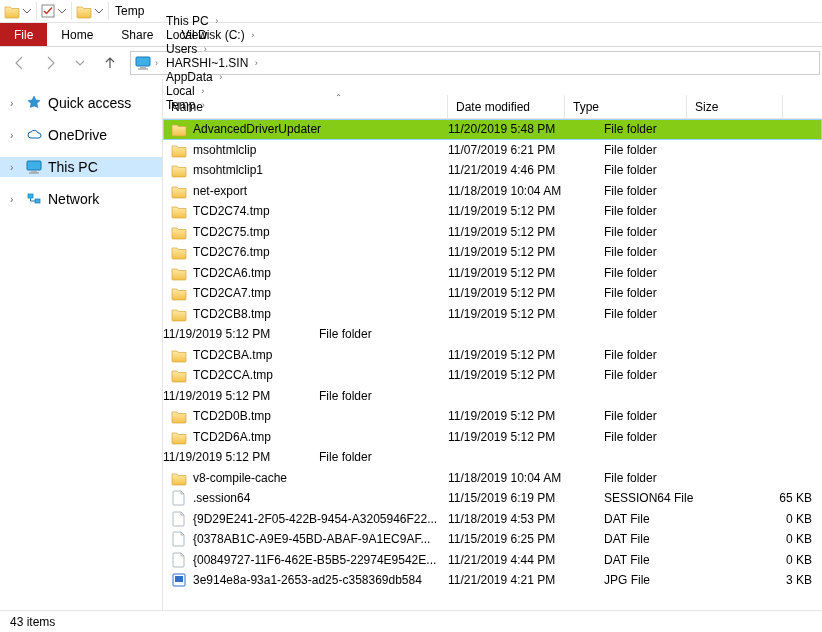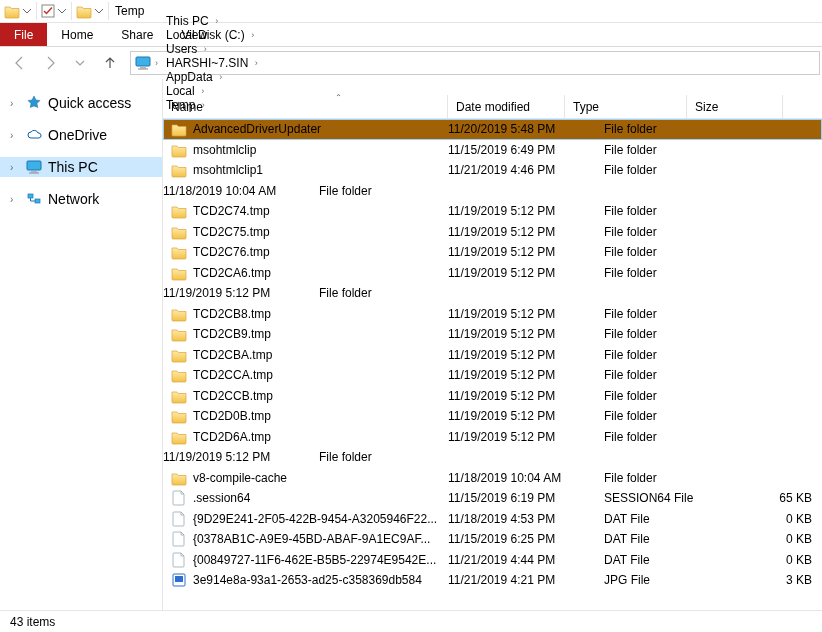--- a/index.html
+++ b/index.html
@@ -44,21 +44,21 @@
     .pane { flex:1; display:flex; flex-direction:column; }
     .cols { display:flex; align-items:center; height:24px; border-bottom:1px solid #e5e5e5; margin-top:16px; }
     .col  { padding-left:8px; color:#38567d; font-size:12px; display:flex; align-items:center; height:100%; border-right:1px solid #e5e5e5; }
     .col.name { width:285px; }
     .col.date { width:117px; }
     .col.type { width:122px; }
     .col.size { width:96px; justify-content:flex-start;text-align:center; }
 
     .rows { overflow:auto; }
     .row { display:flex; align-items:center; height:20.5px; padding-left:0; }
-    .row.selected { background:#a16207; outline:1px solid #99d1ff; outline-offset:-1px; }
+    .row.selected { background:#84cc16; outline:1px solid #99d1ff; outline-offset:-1px; }
     .cell { font-size:12px; overflow:hidden; text-overflow:ellipsis; white-space:nowrap; }
     .cell.name { width:285px; display:flex; align-items:center; gap:6px; padding-left:8px; }
     .cell.date { width:117px; color:#000; }
     .cell.type { width:122px; color:#000;margin-left:39px; }
     .cell.size { width:96px; text-align:right; padding-right:10px; }
     .f-ico { width:16px; height:16px; flex-shrink:0; }
 
     
     .status { height:22px; border-top:1px solid #e5e5e5; display:flex; align-items:center; padding-left:10px; font-size:12px; color:#38567d; }
 
@@ -191,21 +191,21 @@
         </span>
         <span class="crumb">
           <span>Local Disk (C:)</span>
           <span class="sep">&nbsp;›</span>
         </span>
         <span class="crumb">
           <span>Users</span>
           <span class="sep">&nbsp;›</span>
         </span>
         <span class="crumb">
-          <span>HARSHI~7.SIN</span>
+          <span>HARSHI~1.SIN</span>
           <span class="sep">&nbsp;›</span>
         </span>
         <span class="crumb">
           <span>AppData</span>
           <span class="sep">&nbsp;›</span>
         </span>
         <span class="crumb">
           <span>Local</span>
           <span class="sep">&nbsp;›</span>
         </span>
@@ -279,36 +279,42 @@
           <div class="cell type">File folder</div>
           <div class="cell size"></div>
         </div>
         <div class="row">
           <div class="cell name">
             <svg class="f-ico">
               <use href="#folder"></use>
             </svg>
             <span>msohtmlclip</span>
           </div>
-          <div class="cell date">11/15/2019 6:49 PM</div>
+          <div class="cell date">11/07/2019 6:21 PM</div>
           <div class="cell type">File folder</div>
           <div class="cell size"></div>
         </div>
         <div class="row">
           <div class="cell name">
             <svg class="f-ico">
               <use href="#folder"></use>
             </svg>
             <span>msohtmlclip1</span>
           </div>
           <div class="cell date">11/21/2019 4:46 PM</div>
           <div class="cell type">File folder</div>
           <div class="cell size"></div>
         </div>
         <div class="row">
+          <div class="cell name">
+            <svg class="f-ico">
+              <use href="#folder"></use>
+            </svg>
+            <span>net-export</span>
+          </div>
           <div class="cell date">11/18/2019 10:04 AM</div>
           <div class="cell type">File folder</div>
           <div class="cell size"></div>
         </div>
         <div class="row">
           <div class="cell name">
             <svg class="f-ico">
               <use href="#folder"></use>
             </svg>
             <span>TCD2C74.tmp</span>
@@ -344,42 +350,42 @@
             <svg class="f-ico">
               <use href="#folder"></use>
             </svg>
             <span>TCD2CA6.tmp</span>
           </div>
           <div class="cell date">11/19/2019 5:12 PM</div>
           <div class="cell type">File folder</div>
           <div class="cell size"></div>
         </div>
         <div class="row">
+          <div class="cell name">
+            <svg class="f-ico">
+              <use href="#folder"></use>
+            </svg>
+            <span>TCD2CA7.tmp</span>
+          </div>
           <div class="cell date">11/19/2019 5:12 PM</div>
           <div class="cell type">File folder</div>
           <div class="cell size"></div>
         </div>
         <div class="row">
           <div class="cell name">
             <svg class="f-ico">
               <use href="#folder"></use>
             </svg>
             <span>TCD2CB8.tmp</span>
           </div>
           <div class="cell date">11/19/2019 5:12 PM</div>
           <div class="cell type">File folder</div>
           <div class="cell size"></div>
         </div>
         <div class="row">
-          <div class="cell name">
-            <svg class="f-ico">
-              <use href="#folder"></use>
-            </svg>
-            <span>TCD2CB9.tmp</span>
-          </div>
           <div class="cell date">11/19/2019 5:12 PM</div>
           <div class="cell type">File folder</div>
           <div class="cell size"></div>
         </div>
         <div class="row">
           <div class="cell name">
             <svg class="f-ico">
               <use href="#folder"></use>
             </svg>
             <span>TCD2CBA.tmp</span>
@@ -393,26 +399,20 @@
             <svg class="f-ico">
               <use href="#folder"></use>
             </svg>
             <span>TCD2CCA.tmp</span>
           </div>
           <div class="cell date">11/19/2019 5:12 PM</div>
           <div class="cell type">File folder</div>
           <div class="cell size"></div>
         </div>
         <div class="row">
-          <div class="cell name">
-            <svg class="f-ico">
-              <use href="#folder"></use>
-            </svg>
-            <span>TCD2CCB.tmp</span>
-          </div>
           <div class="cell date">11/19/2019 5:12 PM</div>
           <div class="cell type">File folder</div>
           <div class="cell size"></div>
         </div>
         <div class="row">
           <div class="cell name">
             <svg class="f-ico">
               <use href="#folder"></use>
             </svg>
             <span>TCD2D0B.tmp</span>

